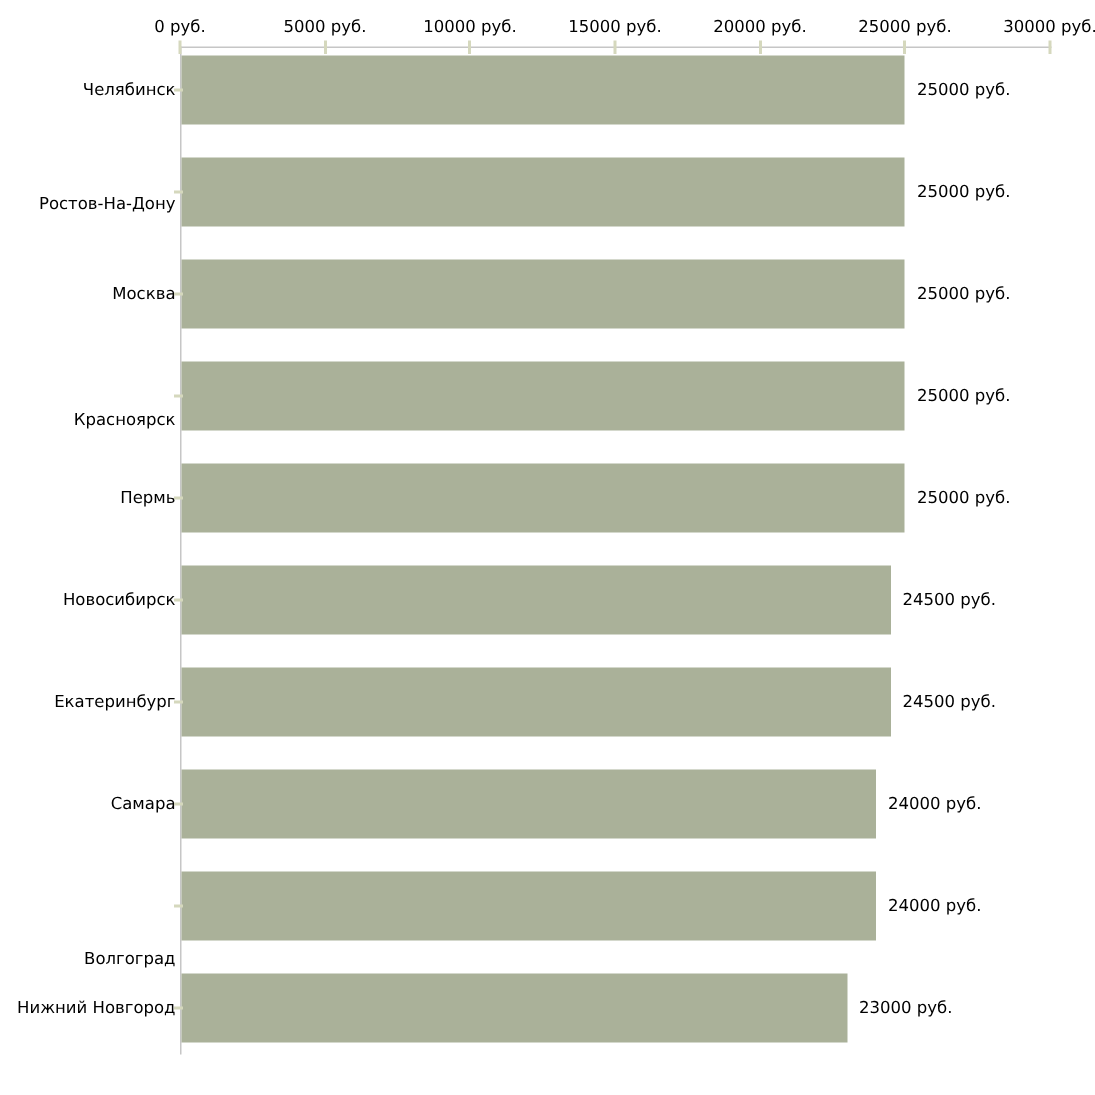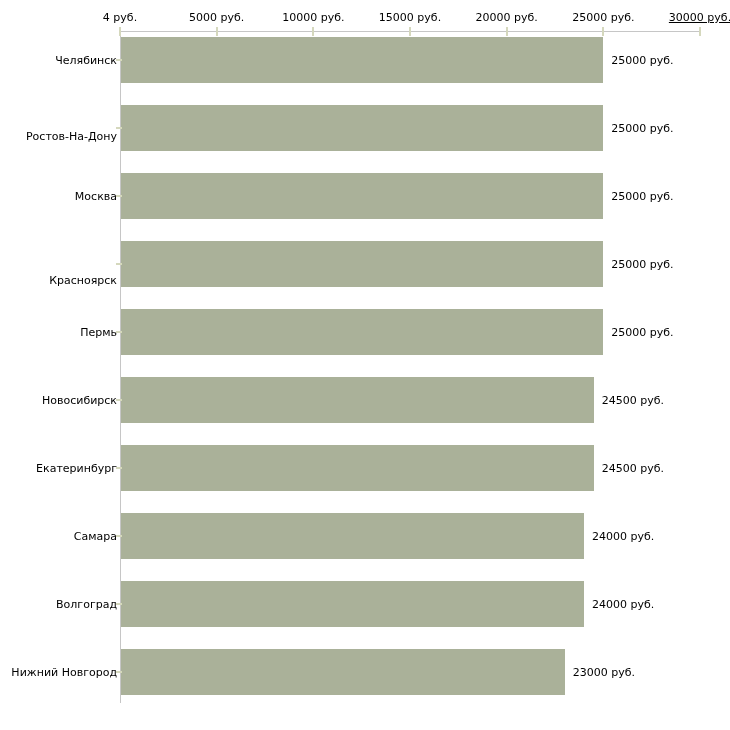--- a/index.html
+++ b/index.html
@@ -71,33 +71,33 @@
   }
 </style>
 </head>
 <body>
 
 <div class="chart">
   <div class="axis-line-h"></div>
   <div class="axis-line-v"></div>
   <div id="xaxis">
       <div class="xtick" style="left: 119px; background: rgb(213, 216, 189);"></div>
-      <div class="xlabel" style="left: 120px;">4 руб.</div>
+      <div class="xlabel" style="left: 120px;">0 руб.</div>
       <div class="xtick" style="left: 215.667px; background: rgb(213, 216, 189);"></div>
       <div class="xlabel" style="left: 216.667px;">5000 руб.</div>
       <div class="xtick" style="left: 312.333px; background: rgb(213, 216, 189);"></div>
       <div class="xlabel" style="left: 313.333px;">10000 руб.</div>
       <div class="xtick" style="left: 409px; background: rgb(213, 216, 189);"></div>
       <div class="xlabel" style="left: 410px; text-align: center;">15000 руб.</div>
       <div class="xtick" style="left: 505.667px; background: rgb(213, 216, 189);"></div>
       <div class="xlabel" style="left: 506.667px;">20000 руб.</div>
       <div class="xtick" style="left: 602.333px; background: rgb(213, 216, 189);"></div>
       <div class="xlabel" style="left: 603.333px;">25000 руб.</div>
       <div class="xtick" style="left: 699px; background: rgb(213, 216, 189);"></div>
-      <div class="xlabel" style="left: 700px; text-decoration: underline;">30000 руб.</div>
+      <div class="xlabel" style="left: 700px;">30000 руб.</div>
     </div>
   <div id="plot">
       <div class="ylabel" style="top: 60px;">Челябинск</div>
       <div class="ytick" style="top: 60px; background: rgb(213, 216, 189);"></div>
       <div class="bar" style="left: 121px; top: 37px; width: 482.333px; background: rgb(170, 177, 153);"></div>
       <div class="vlabel" style="left: 611.333px; top: 60px;">25000 руб.</div>
       <div class="ylabel" style="top: 136px;">Ростов-На-Дону</div>
       <div class="ytick" style="top: 128px; background: rgb(213, 216, 189);"></div>
       <div class="bar" style="left: 121px; top: 105px; width: 482.333px; background: rgb(170, 177, 153);"></div>
       <div class="vlabel" style="left: 611.333px; top: 128px;">25000 руб.</div>
@@ -118,21 +118,21 @@
       <div class="bar" style="left: 121px; top: 377px; width: 472.667px; background: rgb(170, 177, 153);"></div>
       <div class="vlabel" style="left: 601.667px; top: 400px;">24500 руб.</div>
       <div class="ylabel" style="top: 468px;">Екатеринбург</div>
       <div class="ytick" style="top: 468px; background: rgb(213, 216, 189);"></div>
       <div class="bar" style="left: 121px; top: 445px; width: 472.667px; background: rgb(170, 177, 153);"></div>
       <div class="vlabel" style="left: 601.667px; top: 468px;">24500 руб.</div>
       <div class="ylabel" style="top: 536px; margin-left: 20px;">Самара</div>
       <div class="ytick" style="top: 536px; background: rgb(213, 216, 189);"></div>
       <div class="bar" style="left: 121px; top: 513px; width: 463px; background: rgb(170, 177, 153);"></div>
       <div class="vlabel" style="left: 592px; top: 536px;">24000 руб.</div>
-      <div class="ylabel" style="top: 604px;">Волгоград</div>
+      <div class="ylabel" style="top: 639px;">Волгоград</div>
       <div class="ytick" style="top: 604px; background: rgb(213, 216, 189);"></div>
       <div class="bar" style="left: 121px; top: 581px; width: 463px; background: rgb(170, 177, 153);"></div>
       <div class="vlabel" style="left: 592px; top: 604px;">24000 руб.</div>
       <div class="ylabel" style="top: 672px;">Нижний Новгород</div>
       <div class="ytick" style="top: 672px; background: rgb(213, 216, 189);"></div>
       <div class="bar" style="left: 121px; top: 649px; width: 443.667px; background: rgb(170, 177, 153);"></div>
       <div class="vlabel" style="left: 572.667px; top: 672px;">23000 руб.</div>
     </div>
 </div>
 

